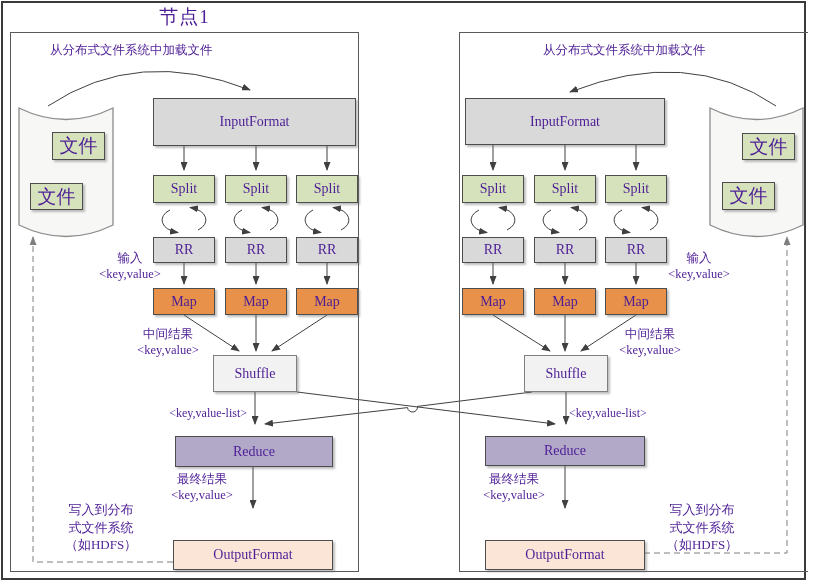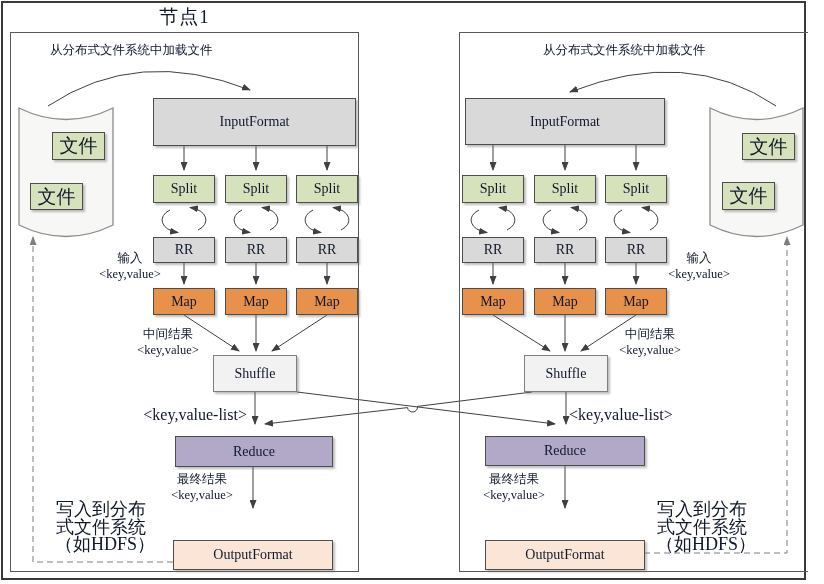--- a/index.html
+++ b/index.html
@@ -1,34 +1,34 @@
 <!DOCTYPE html>
 <html style="--green-fill: #d6e2bc; --gray-fill: #d9d9d9; --orange-fill: #e8914a; --purple-fill: #b2a9c9; --peach-fill: #fbe5d6; --shuffle-fill: #f2f2f2; --line: #404040; --dash: #7f7f7f;"><head>
 <meta charset="utf-8">
 <style>
   html,body{margin:0;padding:0;background:#fff;}
   .canvas{position:relative;width:808px;height:584px;background:#fff;
-          font-family:"Liberation Serif","DejaVu Serif",serif;color:#0f172a;overflow:hidden;}
+          font-family:"Liberation Serif","DejaVu Serif",serif;color:#4c1d95;overflow:hidden;}
   .frame{position:absolute;left:1px;top:1px;right:2px;bottom:4px;border:2px solid #3a3a3a;}
   .nodebox{position:absolute;border:1.5px solid #595959;box-sizing:border-box;}
   .wires{position:absolute;left:0;top:0;}
   .ntitle{position:absolute;top:4px;font-size:19px;letter-spacing:1px;text-align:center;}
   .box{position:absolute;display:flex;align-items:center;justify-content:center;
        border:1px solid #4d4d4d;font-size:14px;box-sizing:border-box;
        box-shadow:2px 2px 2px rgba(110,110,110,.45);}
   .green{background:var(--green-fill);}
   .gray{background:var(--gray-fill);}
   .orange{background:var(--orange-fill);}
   .purple{background:var(--purple-fill);margin-top:8px;}
   .peach{background:var(--peach-fill);margin-top:28px;}
   .shufflebox{background:var(--shuffle-fill);border-color:#7f7f7f;}
   .filebox{font-size:19px;}
   .ann{position:absolute;font-size:12.5px;line-height:16px;text-align:center;white-space:nowrap;}
-  .writeann{font-size:18px;line-height:17.5px;}
-  .kvlist{position:absolute;font-size:16px;white-space:nowrap;}
+  .writeann{font-size:13px;line-height:17.5px;}
+  .kvlist{position:absolute;font-size:12px;white-space:nowrap;}
 </style>
 </head>
 <body>
 
 <div class="canvas">
   <div class="frame"></div>
 
   <svg class="wires" width="824" height="584">
     <defs>
       <marker id="ah" markerWidth="9" markerHeight="7" refX="8" refY="3.5" orient="auto">

